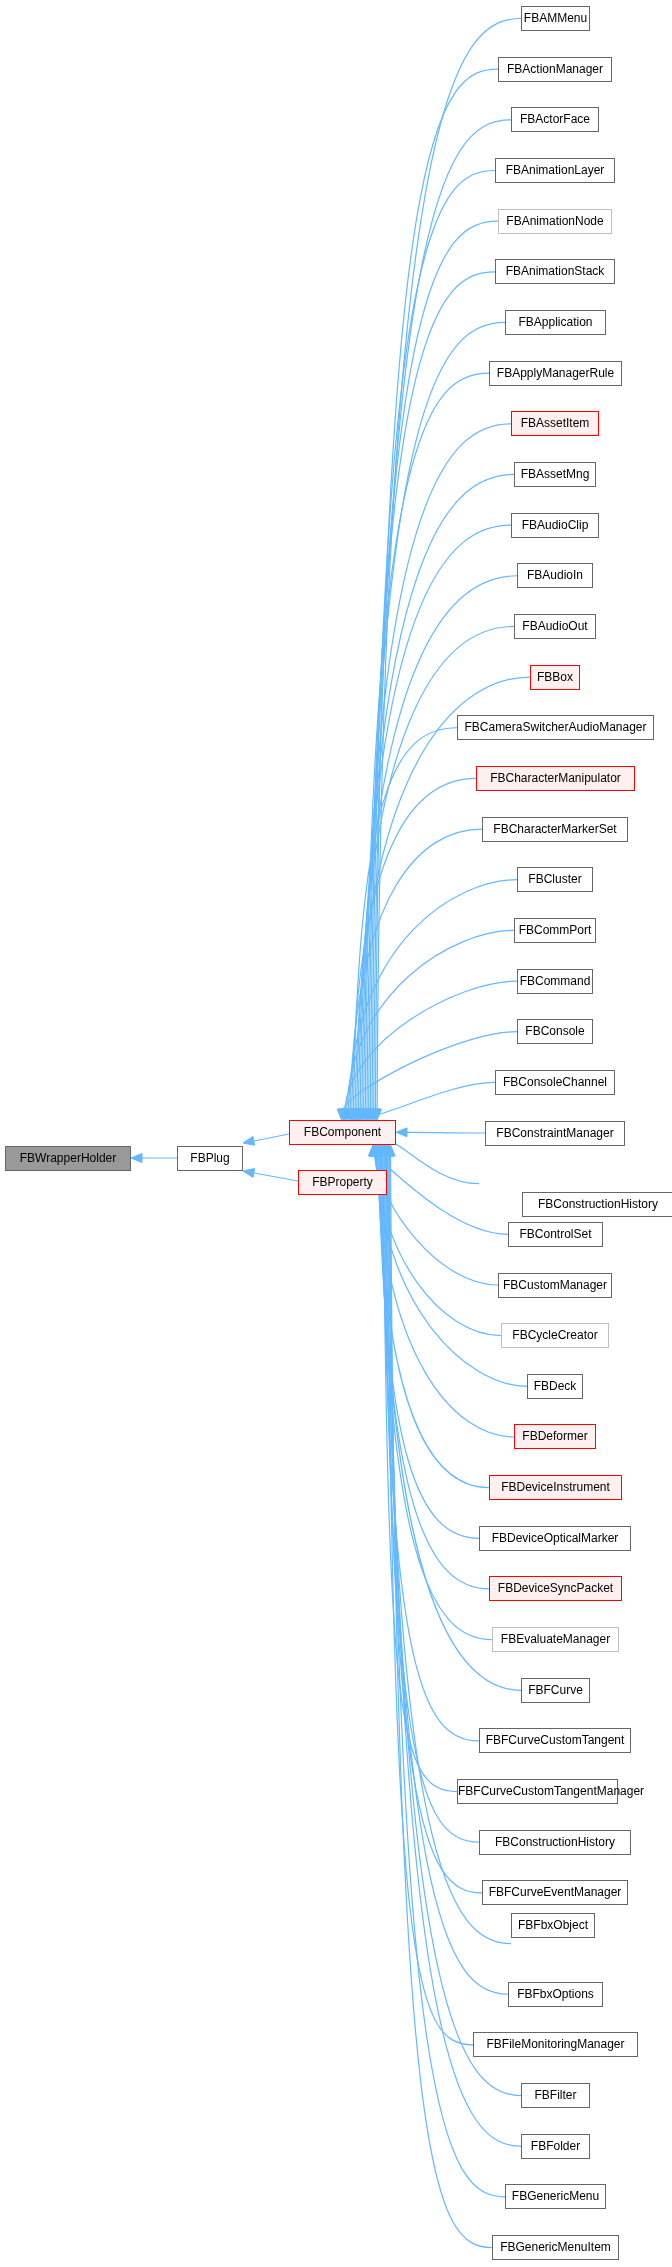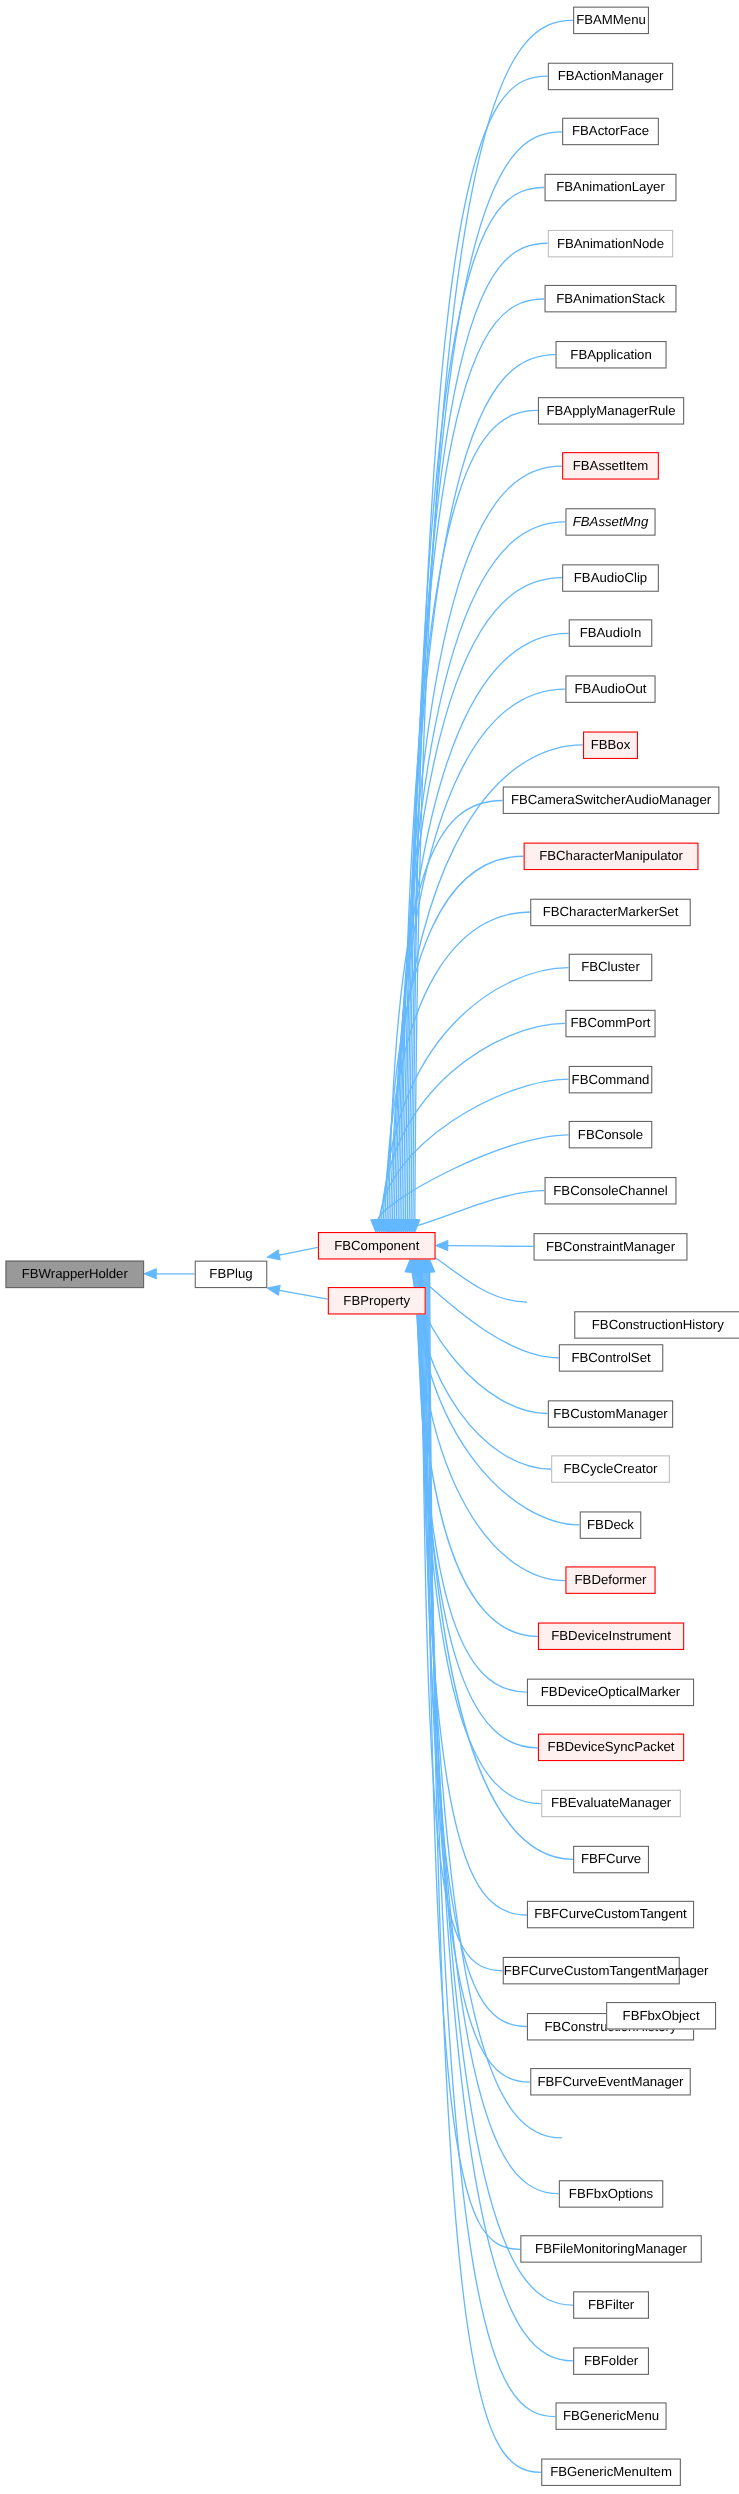--- a/index.html
+++ b/index.html
@@ -124,21 +124,21 @@
 <div id="children">
     <div class="node" style="left: 521px; top: 6px; width: 69px;">FBAMMenu</div>
     <div class="node" style="left: 498px; top: 57px; width: 114px;">FBActionManager</div>
     <div class="node" style="left: 511px; top: 107px; width: 88px;">FBActorFace</div>
     <div class="node" style="left: 495px; top: 158px; width: 120px;">FBAnimationLayer</div>
     <div class="node light" style="left: 498px; top: 209px; width: 114px;">FBAnimationNode</div>
     <div class="node" style="left: 495px; top: 259px; width: 120px;">FBAnimationStack</div>
     <div class="node" style="left: 505px; top: 310px; width: 101px;">FBApplication</div>
     <div class="node" style="left: 489px; top: 361px; width: 133px;">FBApplyManagerRule</div>
     <div class="node red" style="left: 511px; top: 411px; width: 88px;">FBAssetItem</div>
-    <div class="node" style="left: 514px; top: 462px; width: 82px; font-style: italic;">FBAssetMng</div>
+    <div class="node" style="left: 514px; top: 462px; width: 82px;">FBAssetMng</div>
     <div class="node" style="left: 511px; top: 513px; width: 88px;">FBAudioClip</div>
     <div class="node" style="left: 517px; top: 563px; width: 76px;">FBAudioIn</div>
     <div class="node" style="left: 514px; top: 614px; width: 82px;">FBAudioOut</div>
     <div class="node red" style="left: 530px; top: 665px; width: 50px;">FBBox</div>
     <div class="node" style="left: 457px; top: 715px; width: 197px;">FBCameraSwitcherAudioManager</div>
     <div class="node red" style="left: 476px; top: 766px; width: 159px;">FBCharacterManipulator</div>
     <div class="node" style="left: 482px; top: 817px; width: 146px;">FBCharacterMarkerSet</div>
     <div class="node" style="left: 517px; top: 867px; width: 76px;">FBCluster</div>
     <div class="node" style="left: 514px; top: 918px; width: 82px;">FBCommPort</div>
     <div class="node" style="left: 517px; top: 969px; width: 76px;">FBCommand</div>
@@ -153,20 +153,20 @@
     <div class="node red" style="left: 514px; top: 1424px; width: 82px;">FBDeformer</div>
     <div class="node red" style="left: 489px; top: 1475px; width: 133px;">FBDeviceInstrument</div>
     <div class="node" style="left: 479px; top: 1526px; width: 152px;">FBDeviceOpticalMarker</div>
     <div class="node red" style="left: 489px; top: 1576px; width: 133px;">FBDeviceSyncPacket</div>
     <div class="node light" style="left: 492px; top: 1627px; width: 127px;">FBEvaluateManager</div>
     <div class="node" style="left: 521px; top: 1678px; width: 69px;">FBFCurve</div>
     <div class="node" style="left: 479px; top: 1728px; width: 152px;">FBFCurveCustomTangent</div>
     <div class="node" style="left: 457px; top: 1779px; width: 161px;">FBFCurveCustomTangentManager</div>
     <div class="node" style="left: 479px; top: 1830px; width: 152px;">FBConstructionHistory</div>
     <div class="node" style="left: 482px; top: 1880px; width: 146px;">FBFCurveEventManager</div>
-    <div class="node" style="left: 511px; top: 1820px; width: 100px; margin-left: 40px;">FBFbxObject</div>
+    <div class="node" style="left: 511px; top: 1913px; width: 84px;">FBFbxObject</div>
     <div class="node" style="left: 508px; top: 1982px; width: 95px;">FBFbxOptions</div>
     <div class="node" style="left: 473px; top: 2032px; width: 165px;">FBFileMonitoringManager</div>
     <div class="node" style="left: 521px; top: 2083px; width: 69px;">FBFilter</div>
     <div class="node" style="left: 521px; top: 2134px; width: 69px;">FBFolder</div>
     <div class="node" style="left: 505px; top: 2184px; width: 101px;">FBGenericMenu</div>
     <div class="node" style="left: 492px; top: 2235px; width: 127px;">FBGenericMenuItem</div>
   </div>
 
 </body></html>

